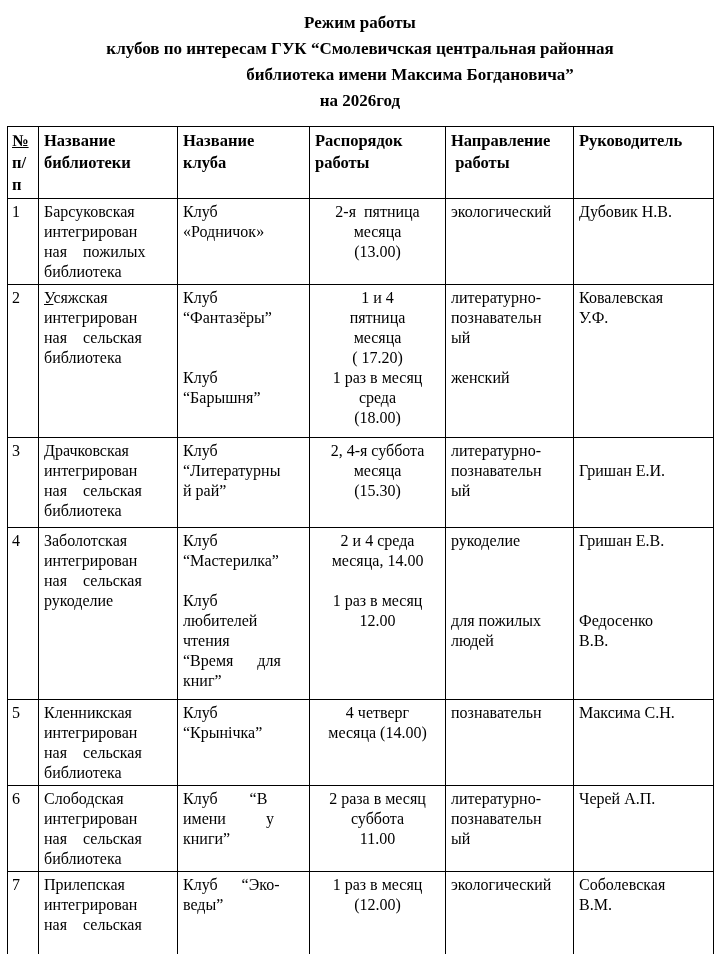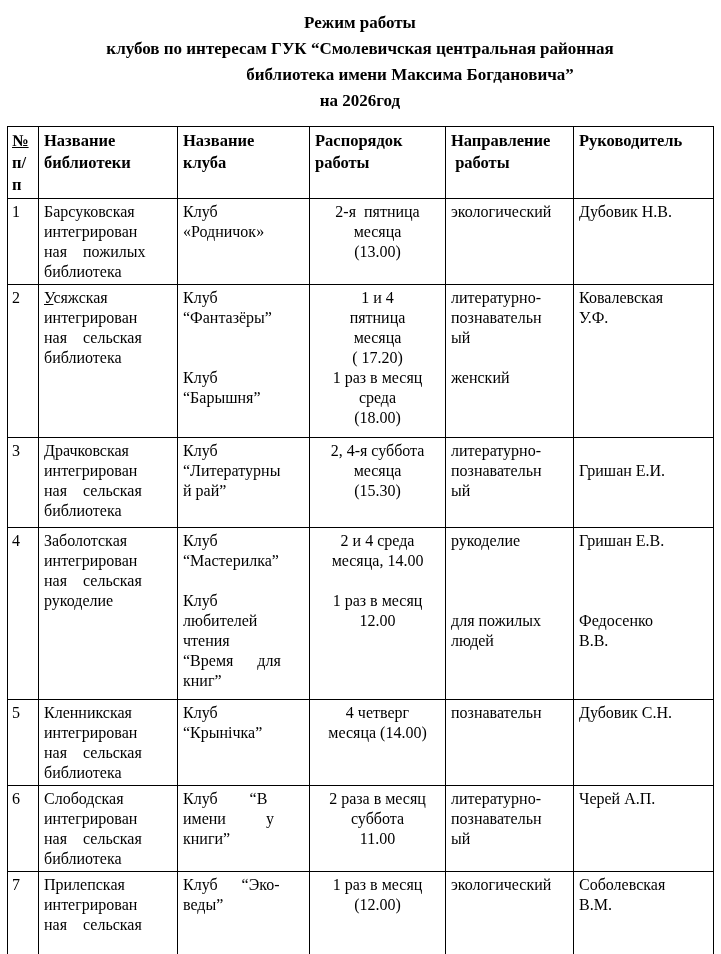--- a/index.html
+++ b/index.html
@@ -194,21 +194,21 @@
       <td class="c-num">5</td>
       <td class="c-lib"><span class="u"></span><span>Кленникская
 интегрирован
 ная    сельская
 библиотека</span></td>
       <td class="c-club">Клуб
 “Крынічка”</td>
       <td class="c-sched">4 четверг
 месяца (14.00)</td>
       <td class="c-dir">познавательн</td>
-      <td class="c-lead">Дубовик С.Н.</td>
+      <td class="c-lead">Максима С.Н.</td>
     </tr>
 
     <tr class="h-r6">
       <td class="c-num">6</td>
       <td class="c-lib"><span class="u"></span><span>Слободская
 интегрирован
 ная    сельская
 библиотека</span></td>
       <td class="c-club">Клуб        “В
 имени          у

